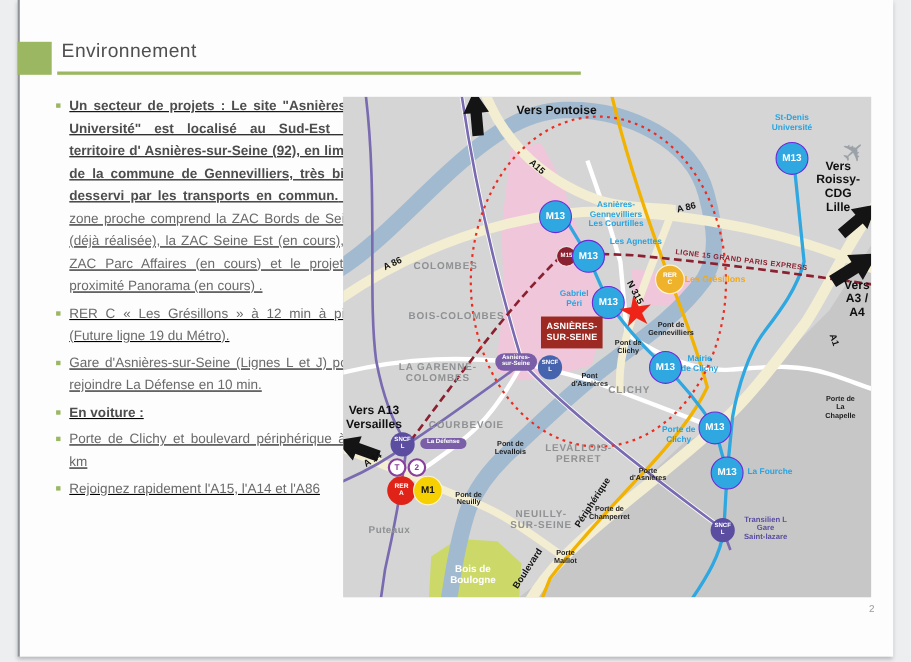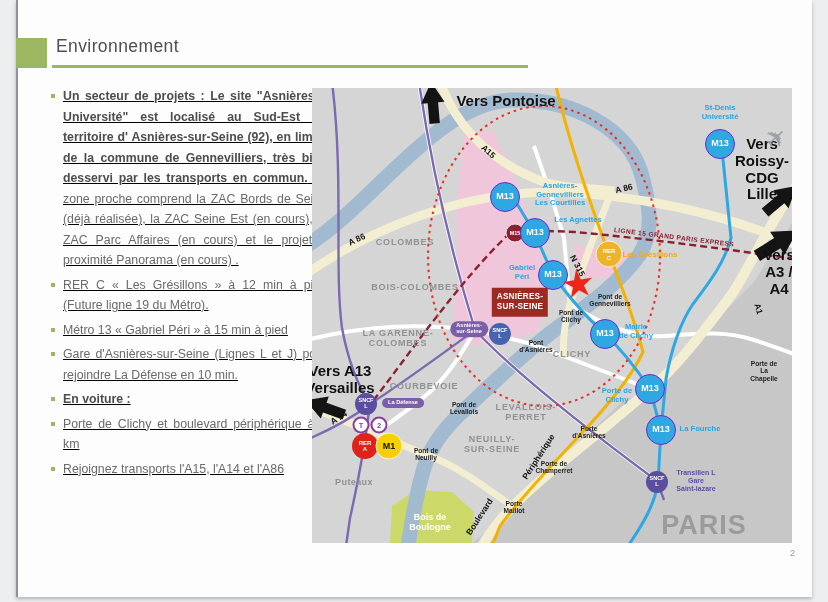--- a/index.html
+++ b/index.html
@@ -24,21 +24,21 @@
   .map-layer{position:absolute;left:0;top:0;width:100%;height:100%;}
   .ml{position:absolute;transform:translate(-50%,-50%);white-space:pre-line;text-align:center;
       line-height:1.12;font-weight:bold;}
   .ml.region{color:#8f9193;font-size:9px;letter-spacing:.8px;}
   .ml.region-sm{color:#8f9193;font-size:9px;letter-spacing:.4px;}
   .ml.paris{color:#9b9b9b;font-size:27px;letter-spacing:1px;}
   .ml.bridge{color:#1e1e1e;font-size:6.6px;}
   .ml.st-blue{color:#2aa4e1;font-size:7.6px;}
   .ml.st-orange{color:#f2a81b;font-size:8px;}
   .ml.st-purple{color:#5b4ea0;font-size:7px;}
-  .ml.dir{color:#101010;font-size:15px;}
+  .ml.dir{color:#101010;font-size:11px;}
   .ml.road{color:#101010;font-size:8.5px;}
   .ml.line15{color:#8b2030;font-size:6.6px;letter-spacing:.4px;white-space:nowrap;}
   .ml.bois{color:#ffffff;font-size:9px;}
   .badge{position:absolute;transform:translate(-50%,-50%);display:flex;align-items:center;
          justify-content:center;text-align:center;white-space:pre-line;font-weight:bold;
          border-radius:50%;color:#fff;line-height:1.05;}
   .badge.m13{width:28px;height:28px;background:#2fa7e0;border:1px solid #6d28d9;font-size:9px;}
   .badge.m15{width:17px;height:17px;background:#8b2030;border:1px solid #e8e0e0;font-size:5.5px;}
   .badge.rer-c{width:25px;height:25px;background:#efb32b;border:1px solid #fdf3d8;font-size:6px;}
   .badge.sncf{width:22px;height:22px;background:#5b4ea0;font-size:5.5px;}
@@ -61,25 +61,24 @@
 
 <div class="slide">
 
   <div class="green-square"></div>
   <h1 class="page-title">Environnement</h1>
   <div class="title-rule"></div>
 
   <ul class="bullets" id="bullets">
       <li><strong>Un secteur de projets : Le site "Asnières – Université" est localisé au Sud-Est du territoire d' Asnières-sur-Seine (92), en limite de la commune de Gennevilliers, très bien desservi par les transports en commun.</strong><span> La zone proche comprend la ZAC Bords de Seine (déjà réalisée), la ZAC Seine Est (en cours), la ZAC Parc Affaires (en cours)  et le projet à proximité Panorama (en cours) .</span></li>
       <li><span>RER C « Les Grésillons » à 12 min à pied (Future ligne 19 du Métro).</span></li>
-      <li><span>Métro 13 « Gabriel Péri » à 15 min à pied</span></li>
       <li><span> Gare d'Asnières-sur-Seine (Lignes L et J) pour rejoindre La Défense en 10 min.</span></li>
       <li><strong>En voiture :</strong></li>
       <li><span>Porte de Clichy et boulevard périphérique à 3 km</span></li>
-      <li><span> Rejoignez transports l'A15, l'A14 et l'A86</span></li>
+      <li><span> Rejoignez rapidement l'A15, l'A14 et l'A86</span></li>
     </ul>
 
   <div class="map">
     <svg width="480" height="455" viewBox="0 0 480 455">
       <rect width="480" height="455" fill="#d5d5d5"></rect>
 
       <polygon points="480,135 480,455 160,455 205,420 242,380 278,344 310,314 340,300 368,268 402,234 442,194" fill="#c7c7c7"></polygon>
 
       <polygon points="152,48 180,42 200,80 214,124 230,168 236,208 226,244 198,252 162,258 138,250 146,190 144,120" fill="#f6c3db" opacity="0.8"></polygon>
       <polygon points="262,156 322,166 318,192 264,188" fill="#f6c3db" opacity="0.8"></polygon>
@@ -136,24 +135,23 @@
     </svg>
     <div class="map-layer" id="map-labels">
         <div class="ml region" style="left: 93px; top: 154px;">COLOMBES</div>
         <div class="ml region" style="left: 103px; top: 199px;">BOIS-COLOMBES</div>
         <div class="ml region" style="left: 86px; top: 250px;">LA GARENNE-
 COLOMBES</div>
         <div class="ml region" style="left: 112px; top: 298px;">COURBEVOIE</div>
         <div class="ml region" style="left: 260px; top: 266px;">CLICHY</div>
         <div class="ml region" style="left: 214px; top: 324px;">LEVALLOIS-
 PERRET</div>
-        <div class="ml region" style="left: 180px; top: 356px;">NEUILLY-
+        <div class="ml region" style="left: 180px; top: 384px;">NEUILLY-
 SUR-SEINE</div>
         <div class="ml region-sm" style="left: 42px; top: 394px;">Puteaux</div>
-        <div class="ml paris" style="left: 392px; top: 437px;">PARIS</div>
         <div class="ml bridge" style="left: 298px; top: 212px;">Pont de
 Gennevilliers</div>
         <div class="ml bridge" style="left: 259px; top: 228px;">Pont de
 Clichy</div>
         <div class="ml bridge" style="left: 224px; top: 258px;">Pont
 d'Asnières</div>
         <div class="ml bridge" style="left: 152px; top: 320px;">Pont de
 Levallois</div>
         <div class="ml bridge" style="left: 114px; top: 366px;">Pont de
 Neuilly</div>

